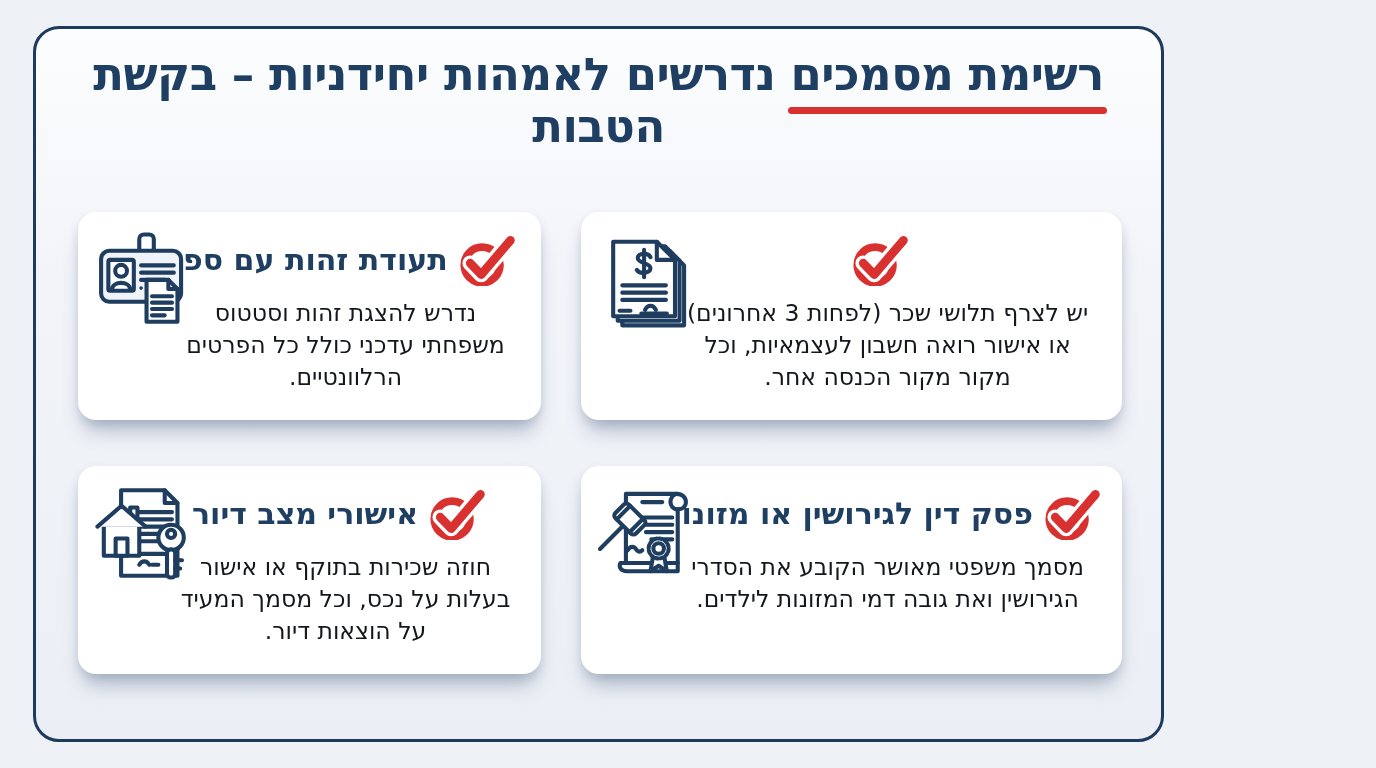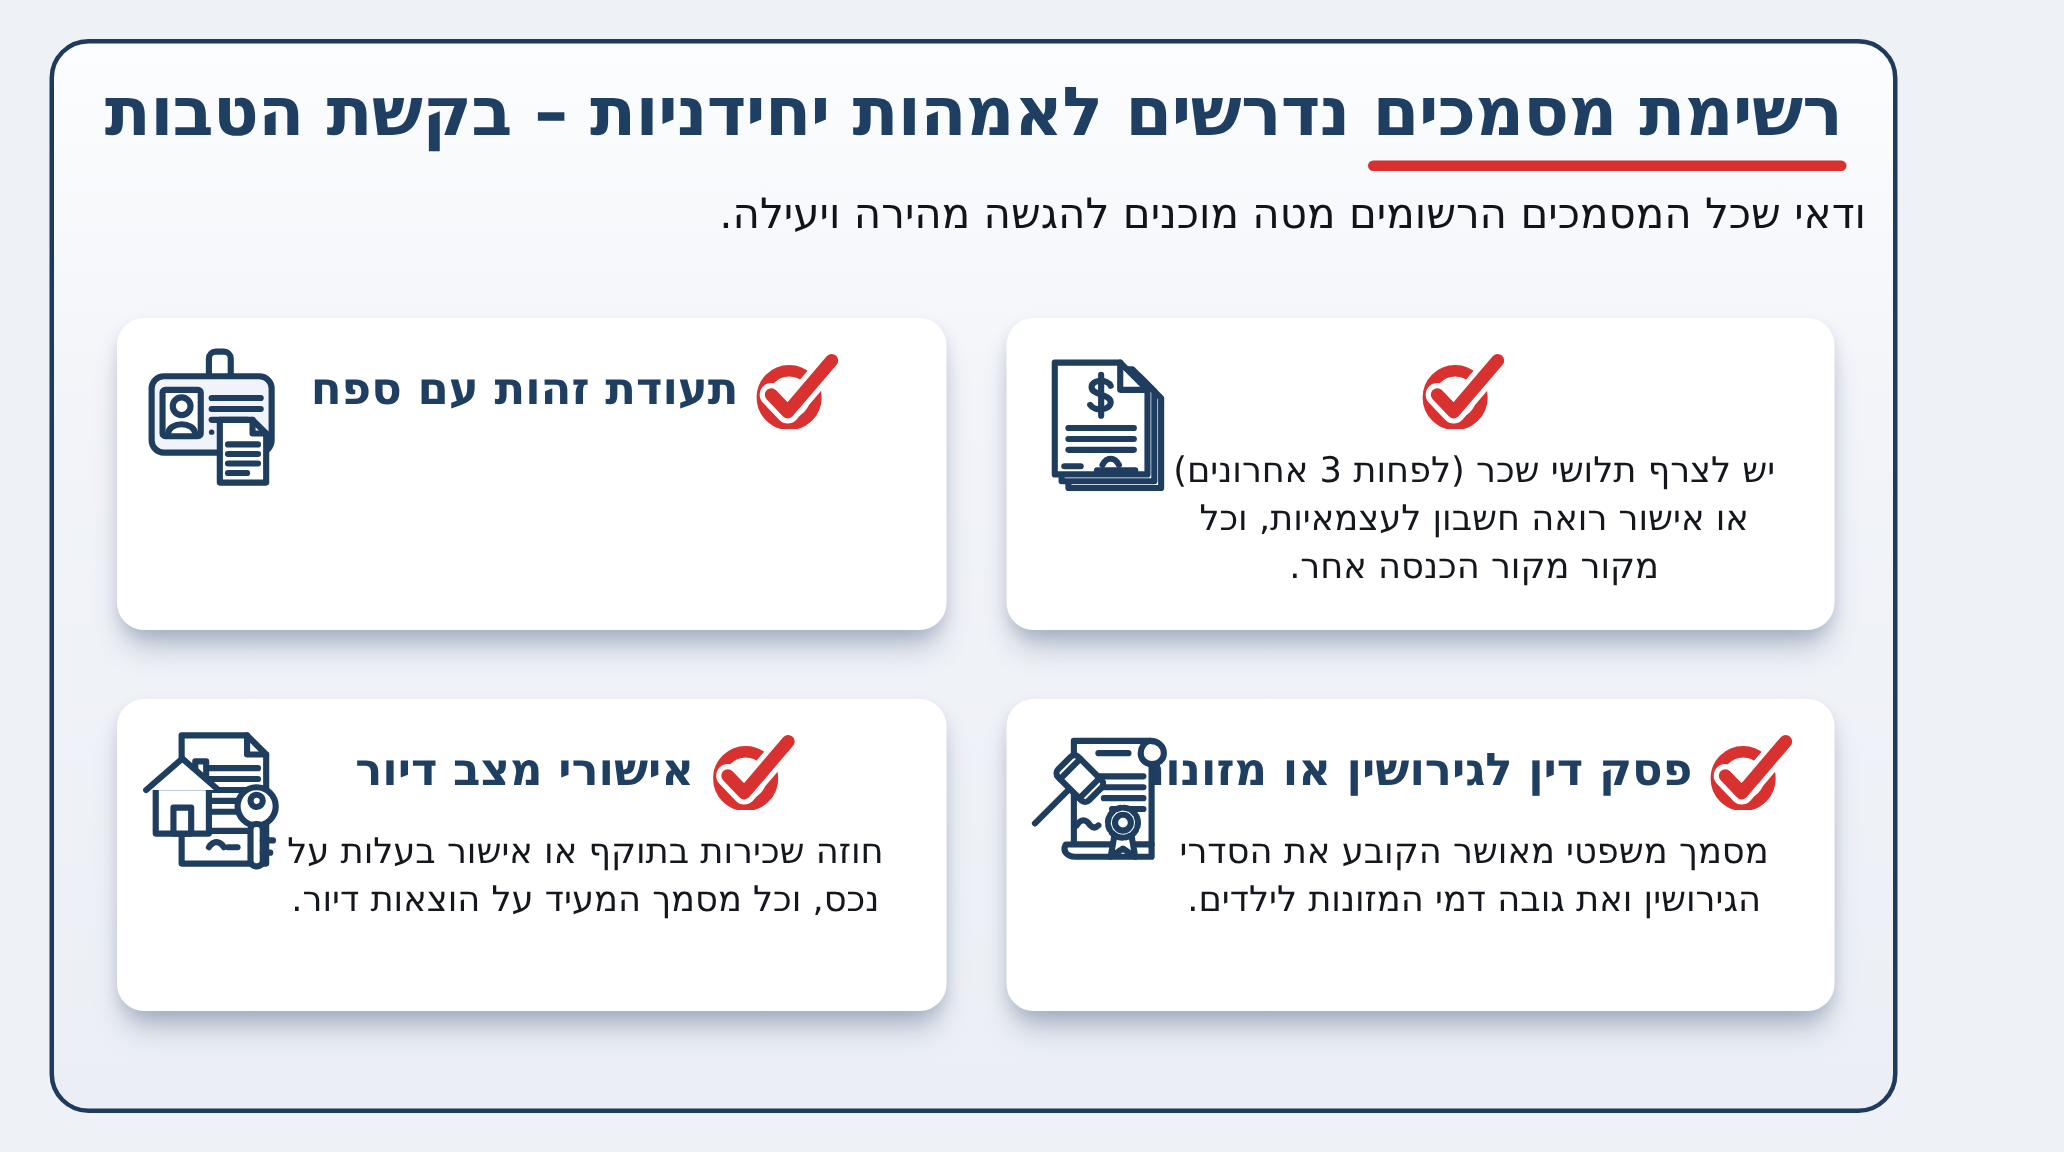--- a/index.html
+++ b/index.html
@@ -6,21 +6,21 @@
   html,body { width:1376px; height:768px; }
   body {
     position:relative;
     background:#eef1f6;
     font-family:"DejaVu Sans","Liberation Sans",sans-serif;
     overflow:hidden;
   }
   .frame {
     position:absolute;
     left:33px; top:26px;
-    width:1232px; height:716px;
+    width:1131px; height:716px;
     border:3px solid #1e3a5c;
     border-radius:26px;
     background:linear-gradient(180deg,#fcfdfe 0%,#f2f4f9 35%,#ebeff5 100%);
   }
   .header { padding-top:20px; text-align:center; }
   .title {
     direction:rtl;
     font-size:45px;
     font-weight:700;
     color:#1e3e62;
@@ -94,21 +94,20 @@
   svg .fw { fill:#ffffff; }
   svg .ft { fill:#f0f4fa; }
 </style>
 </head>
 <body>
 
 <div class="frame">
 
   <div class="header">
     <h1 class="title"><span class="underlined">רשימת מסמכים</span> <span>נדרשים לאמהות יחידניות – בקשת הטבות</span></h1>
-    <div class="subtitle">ודאי שכל המסמכים הרשומים מטה מוכנים להגשה מהירה ויעילה.</div>
   </div>
 
   <div class="cards">
 
     <div class="card">
       <svg class="doc-icon" viewBox="0 0 110 110">
         <path class="ln fw" d="M30 24 H82 L98 40 V106 H30 Z"></path>
         <path class="ln fw" d="M25 19 H77 L93 35 V101 H25 Z"></path>
         <path class="ln fw" d="M20 14 H68 L88 34 V96 H20 Z"></path>
         <path class="ln" d="M68 14 V34 H88"></path>
@@ -146,20 +145,21 @@
         <path class="ln" d="M66 74 H88 M66 81 H88 M66 88 H88 M66 95 H80"></path>
       </svg>
       <div class="card-head">
         <svg class="check-icon" viewBox="0 0 62 58">
           <circle cx="24" cy="35" r="19.5" fill="none" stroke="#d8312f" stroke-width="8.5"></circle>
           <path d="M11 33 L23 45.5 L55 8" fill="none" stroke="#ffffff" stroke-width="17" stroke-linecap="round" stroke-linejoin="round"></path>
           <path d="M11 33 L23 45.5 L55 8" fill="none" stroke="#d8312f" stroke-width="9.5" stroke-linecap="round" stroke-linejoin="round"></path>
         </svg>
         <h3>תעודת זהות עם ספח</h3>
       </div>
+      <div class="card-body">נדרש להצגת זהות וסטטוס משפחתי עדכני כולל כל הפרטים הרלוונטיים.</div>
     </div>
 
     <div class="card">
       <svg class="doc-icon" viewBox="0 0 110 110">
         <path class="ln fw" d="M34 12 H90 C96 12 100 16 100 21 C100 26 96 29 91 29 L91 88 L34 88 Z"></path>
         <path class="ln" d="M91 29 C86 29 83 25 83 21 C83 17 86 12 90 12"></path>
         <path class="ln" d="M52 21 H74"></path>
         <path class="ln" d="M50 38 H85 M52 46 H85 M56 54 H85 M62 62 H85"></path>
         <path class="ln" d="M36 74 c3 -5 7 -5 10 0 c2 2 4 2 6 0"></path>
         <path class="ln fw" d="M28 88 H91 V97 H35 C29 97 25.5 93 28 88 Z"></path>

